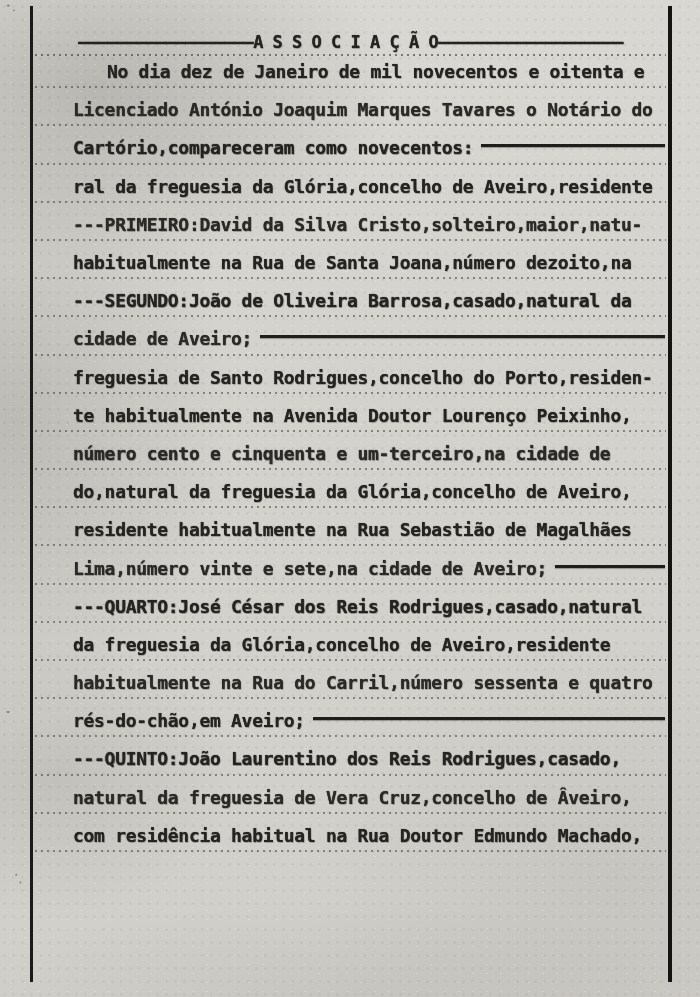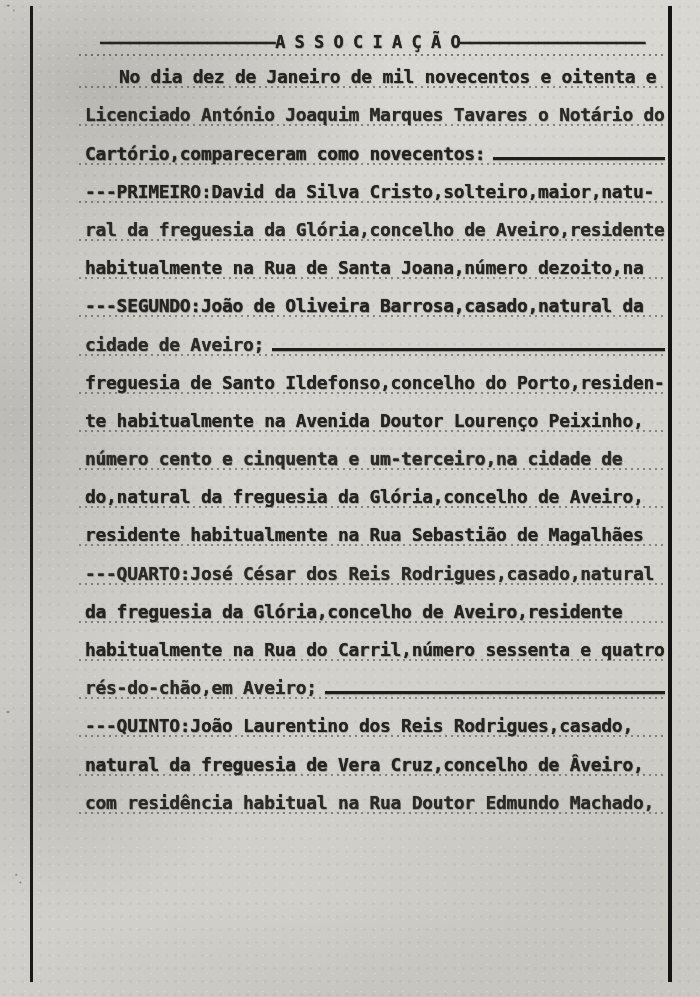--- a/index.html
+++ b/index.html
@@ -30,41 +30,41 @@
     background-size:9px 13px, 14px 9px;
     background-position:0 0, 4px 6px;
   }
   .frame{
     position:absolute;left:30px;top:6px;
     width:642px;height:976px;
     border-left:3px solid #1b1a18;
     border-right:4px solid #151412;
     box-sizing:border-box;
   }
-  .content{position:absolute;inset:0;padding-top:8px;margin-left:44px;}
+  .content{position:absolute;inset:0;padding-top:8px;}
   .txt{
     font-weight:bold;
     font-size:18px;
     color:#262421;
     white-space:pre;
     letter-spacing:-0.3px;
     text-shadow:0 0 0.8px rgba(30,28,25,.85), 0.6px 0.6px 0 rgba(30,28,25,.22);
   }
   .title-row{
     position:relative;height:42px;
     display:flex;align-items:flex-end;justify-content:center;
   }
   .title-row .txt{font-size:17px;padding-bottom:4px;letter-spacing:-0.5px;}
   .title-row::after{
     content:"";position:absolute;left:2px;right:2px;bottom:0;height:2px;
     background-image:repeating-linear-gradient(90deg, rgba(60,56,50,.60) 0 2px, transparent 2px 6px);
   }
   .line{
     position:relative;height:38.2px;
-    display:flex;align-items:flex-end;
+    display:flex;align-items:center;padding-left:32px;
   }
   .line .txt{padding:0 0 7px 8px;}
   .line.indent .txt{padding-left:42px;}
   .line::after{
     content:"";position:absolute;left:2px;right:2px;bottom:6px;height:2px;
     background-image:repeating-linear-gradient(90deg, rgba(62,58,52,.52) 0 2px, transparent 2px 6px);
   }
   .line .rule{
     flex:1;height:0;
     border-bottom:3px solid #201e1b;
@@ -103,49 +103,53 @@
           <span class="txt">No dia dez de Janeiro de mil novecentos e oitenta e</span>
         </div>
       <div class="line">
           <span class="txt">Licenciado António Joaquim Marques Tavares o Notário do</span>
         </div>
       <div class="line">
           <span class="txt">Cartório,compareceram como novecentos:</span>
           <span class="rule"></span>
         </div>
       <div class="line">
-          <span class="txt">---PRIMEIRO:David da Silva Cristo,solteiro,maior,natu-</span>
+          <span class="txt">ral da freguesia da Glória,concelho de Aveiro,residente</span>
         </div>
       <div class="line">
-          <span class="txt">ral da freguesia da Glória,concelho de Aveiro,residente</span>
+          <span class="txt">---PRIMEIRO:David da Silva Cristo,solteiro,maior,natu-</span>
         </div>
       <div class="line">
           <span class="txt">habitualmente na Rua de Santa Joana,número dezoito,na</span>
         </div>
       <div class="line">
           <span class="txt">---SEGUNDO:João de Oliveira Barrosa,casado,natural da</span>
         </div>
       <div class="line">
           <span class="txt">cidade de Aveiro;</span>
           <span class="rule"></span>
         </div>
       <div class="line">
-          <span class="txt">freguesia de Santo Ildefonso,concelho do Porto,residen-</span>
+          <span class="txt">freguesia de Santo Rodrigues,concelho do Porto,residen-</span>
         </div>
       <div class="line">
           <span class="txt">te habitualmente na Avenida Doutor Lourenço Peixinho,</span>
         </div>
       <div class="line">
           <span class="txt">número cento e cinquenta e um-terceiro,na cidade de</span>
         </div>
       <div class="line">
           <span class="txt">do,natural da freguesia da Glória,concelho de Aveiro,</span>
         </div>
       <div class="line">
           <span class="txt">residente habitualmente na Rua Sebastião de Magalhães</span>
+        </div>
+      <div class="line">
+          <span class="txt">Lima,número vinte e sete,na cidade de Aveiro;</span>
+          <span class="rule"></span>
         </div>
       <div class="line">
           <span class="txt">---QUARTO:José César dos Reis Rodrigues,casado,natural</span>
         </div>
       <div class="line">
           <span class="txt">da freguesia da Glória,concelho de Aveiro,residente</span>
         </div>
       <div class="line">
           <span class="txt">habitualmente na Rua do Carril,número sessenta e quatro</span>
         </div>

